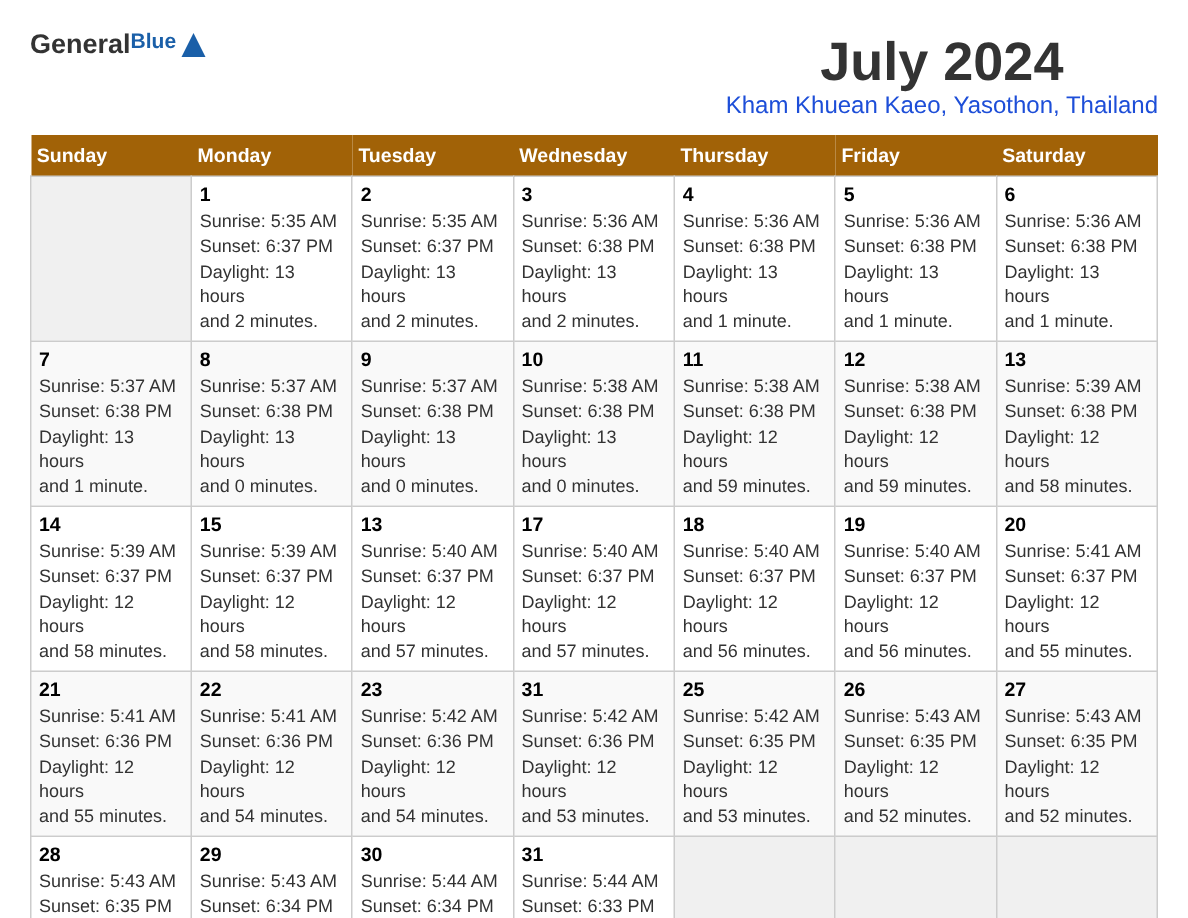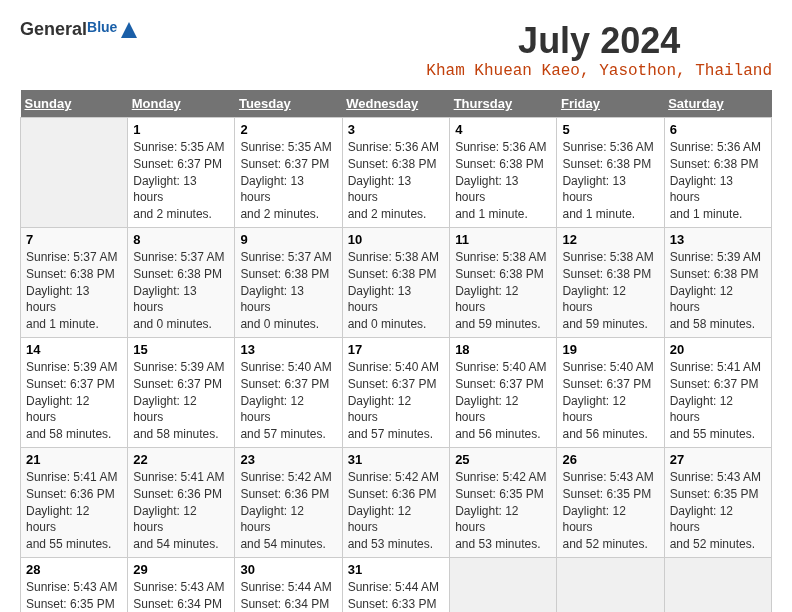--- a/index.html
+++ b/index.html
@@ -42,36 +42,34 @@
     .title-block {
       text-align: center;
     }
     .month-title {
       font-size: 36px;
       font-weight: bold;
       color: #333;
     }
     .location {
       font-size: 16px;
-      color: #c2410c;
-      font-family: Liberation Mono, monospace;
+      color: #1d4ed8;
     }
     table {
       width: 100%;
       border-collapse: collapse;
       font-size: 11px;
     }
     th {
-      background-color: #737373;
+      background-color: #a16207;
       color: #fff;
       padding: 6px 4px;
       text-align: left;
       font-size: 13px;
       font-weight: bold;
-      text-decoration: underline;
     }
     td {
       border: 1px solid #ccc;
       padding: 4px 5px;
       vertical-align: top;
       min-height: 70px;
       height: 80px;
     }
     tr:nth-child(even) td {
       background-color: #f9f9f9;

